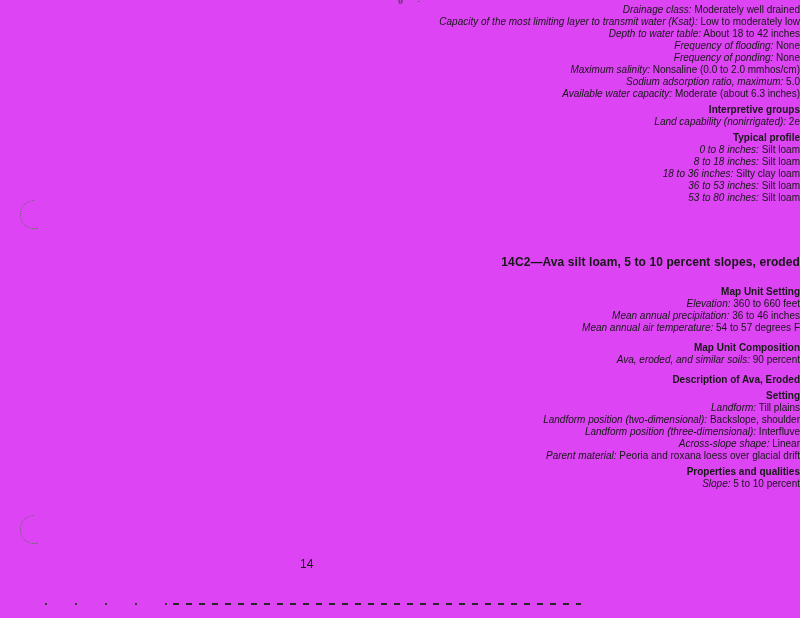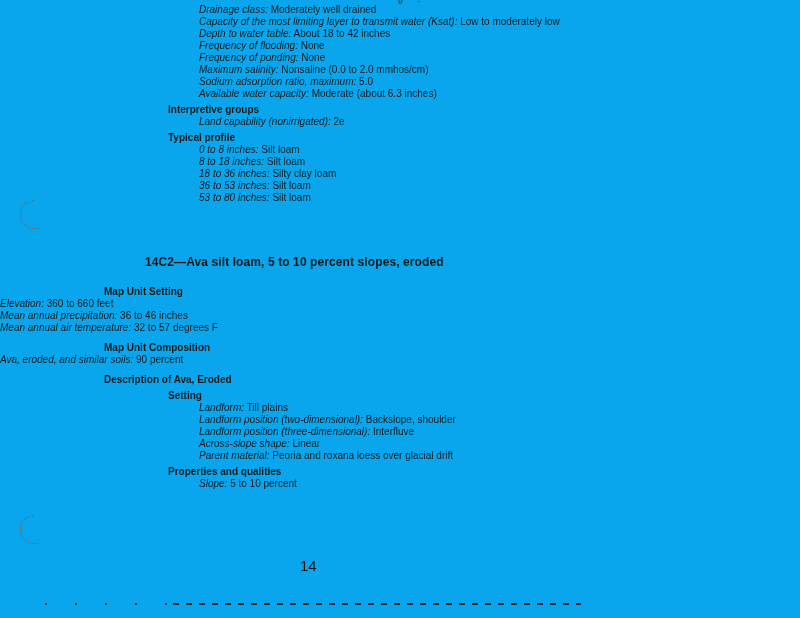--- a/index.html
+++ b/index.html
@@ -1,35 +1,36 @@
 <!DOCTYPE html>
 <html><head>
 <meta charset="utf-8">
 <style>
   html,body { margin:0; padding:0; background:#ffffff; }
   body { width:800px; height:618px; overflow:hidden; }
   .page {
     position:relative; width:800px; height:618px;
     font-family:"Liberation Sans","DejaVu Sans",sans-serif;
-    font-size:10px; color:#1c1c1c; background:#0ea5e9;
+    font-size:10px; color:#1c1c1c; background:#d946ef;
     filter:contrast(1.04);
+    text-align:right;
   }
   .content { position:absolute; top:4px; left:0; right:0; }
   .ln  { line-height:12px; white-space:pre-wrap; }
   .ind3 { margin-left:199px; }   
   .ind2 { }   
   .indc { margin-left:217px; }   
   .h1 {
     margin:51px 0 17px 145px; font-weight:bold; font-size:12px;
     line-height:14px; letter-spacing:0.1px;
   }
   .h2 { margin-top:8px;  margin-left:104px; font-weight:bold; line-height:12px; }
   .h3 { margin-top:4px;  margin-left:168px; font-weight:bold; line-height:12px; }
   .lbl { font-style:italic; }
-  .page-number { position:absolute; top:557px; left:300px; font-size:15px; }
+  .page-number { position:absolute; top:557px; left:300px; font-size:12px; }
   
   .top-fragment {
     position:absolute; top:-6px; left:398px; font-size:9px; color:#333;
     letter-spacing:6px; overflow:hidden;
   }
   .curl-mark {
     position:absolute; width:15px; height:27px;
     border:1.6px dotted #6a6a6a; border-right:none;
     border-radius:14px 0 0 14px;
     transform:rotate(-8deg);
@@ -69,21 +70,21 @@
       <div class="h3">Typical profile</div>
       <div class="ln ind3"><span class="lbl">0 to 8 inches:</span><span> Silt loam</span></div>
       <div class="ln ind3"><span class="lbl">8 to 18 inches:</span><span> Silt loam</span></div>
       <div class="ln ind3"><span class="lbl">18 to 36 inches:</span><span> Silty clay loam</span></div>
       <div class="ln ind3"><span class="lbl">36 to 53 inches:</span><span> Silt loam</span></div>
       <div class="ln ind3"><span class="lbl">53 to 80 inches:</span><span> Silt loam</span></div>
       <div class="h1">14C2—Ava silt loam, 5 to 10 percent slopes, eroded</div>
       <div class="h2">Map Unit Setting</div>
       <div class="ln ind2"><span class="lbl">Elevation:</span><span> 360 to 660 feet</span></div>
       <div class="ln ind2"><span class="lbl">Mean annual precipitation:</span><span> 36 to 46 inches</span></div>
-      <div class="ln ind2"><span class="lbl">Mean annual air temperature:</span><span> 32 to 57 degrees F</span></div>
+      <div class="ln ind2"><span class="lbl">Mean annual air temperature:</span><span> 54 to 57 degrees F</span></div>
       <div class="h2">Map Unit Composition</div>
       <div class="ln ind2"><span class="lbl">Ava, eroded, and similar soils:</span><span> 90 percent</span></div>
       <div class="h2">Description of Ava, Eroded</div>
       <div class="h3">Setting</div>
       <div class="ln ind3"><span class="lbl">Landform:</span><span> Till plains</span></div>
       <div class="ln ind3"><span class="lbl">Landform position (two-dimensional):</span><span> Backslope, shoulder</span></div>
       <div class="ln ind3"><span class="lbl">Landform position (three-dimensional):</span><span> Interfluve</span></div>
       <div class="ln ind3"><span class="lbl">Across-slope shape:</span><span> Linear</span></div>
       <div class="ln ind3"><span class="lbl">Parent material:</span><span> Peoria and roxana loess over glacial drift</span></div>
       <div class="h3">Properties and qualities</div>

